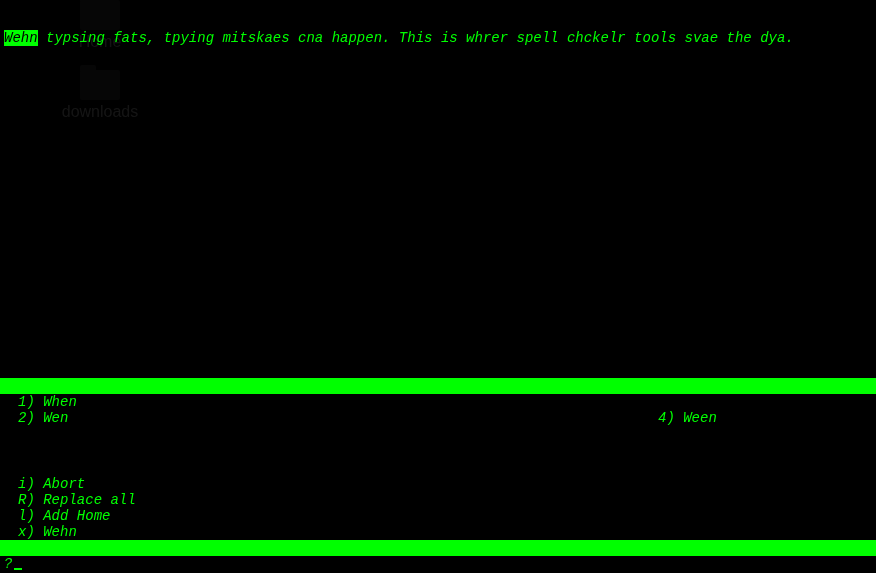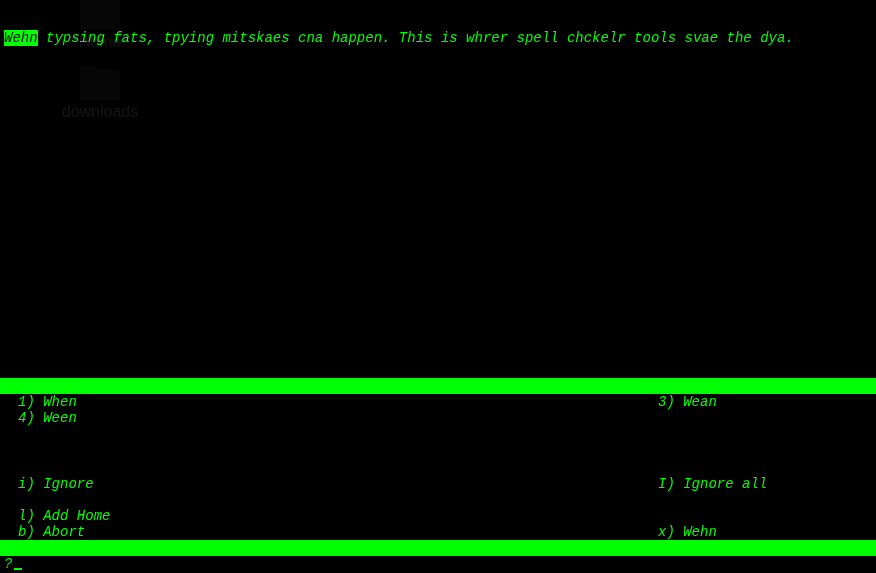--- a/index.html
+++ b/index.html
@@ -141,39 +141,38 @@
 <div class="terminal">
 
   <div class="text-area">
     <div class="text-line"><span class="highlighted-word">Wehn</span><span> typsing fats, tpying mitskaes cna happen. This is whrer spell chckelr tools svae the dya.</span></div>
   </div>
 
   <div class="suggestions-section">
     <div class="green-bar"></div>
     <div class="row">
       <div class="col-left"><span>1)</span> <span>When</span></div>
-      <div class="col-right"><span>3)</span> <span>Wean</span></div>
     </div>
     <div class="row">
+      <div class="col-left"><span>2)</span> <span>Wen</span></div>
       <div class="col-right"><span>4)</span> <span>Ween</span></div>
     </div>
   </div>
 
   <div class="commands-section">
     <div class="row">
-      <div class="col-left"><span>i)</span> <span>Ignore</span></div>
-      <div class="col-right"><span>I)</span> <span>Ignore all</span></div>
+      <div class="col-left"><span>i)</span> <span>Abort</span></div>
     </div>
     <div class="row">
+      <div class="col-right"><span>R)</span> <span>Replace all</span></div>
     </div>
     <div class="row">
       <div class="col-right"><span>l)</span> <span>Add Home</span></div>
     </div>
     <div class="row">
-      <div class="col-left"><span>b)</span> <span>Abort</span></div>
       <div class="col-right"><span>x)</span> <span>Wehn</span></div>
     </div>
     <div class="green-bar"></div>
   </div>
 
   <div class="prompt-section">
     <span>?</span><span class="cursor"></span>
   </div>
 
 </div>

